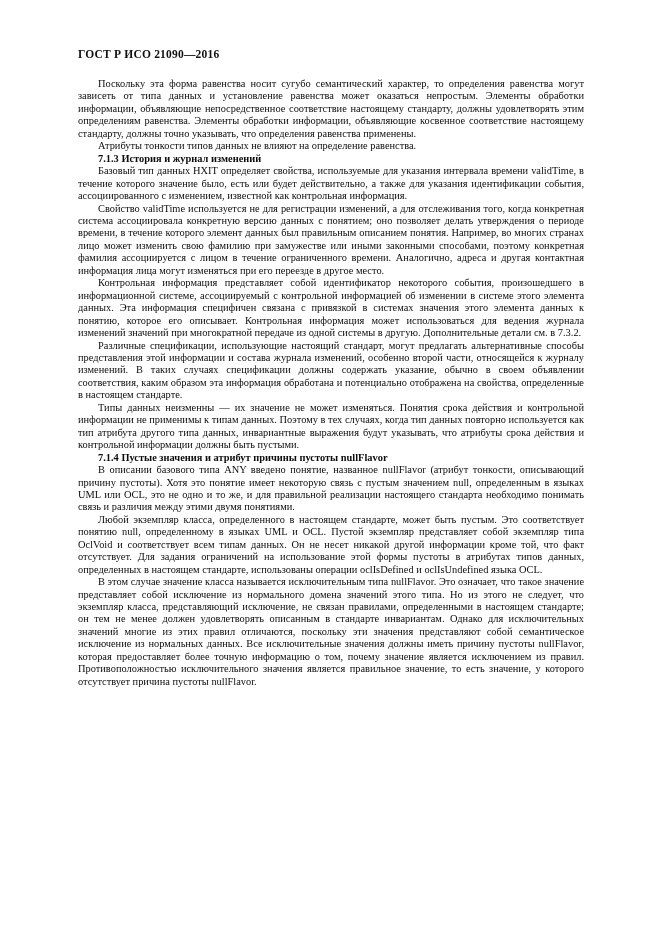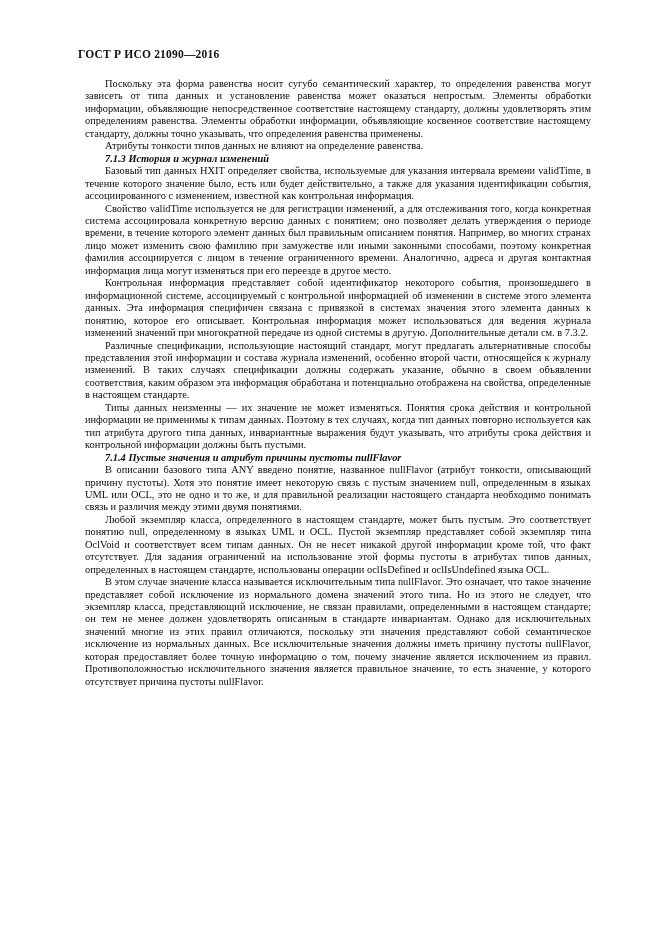--- a/index.html
+++ b/index.html
@@ -23,41 +23,40 @@
     left: 78px;
     font-family: "Liberation Serif", serif;
     font-weight: bold;
     font-size: 11.5px;
     letter-spacing: 0.2px;
     color: #111;
   }
   .content {
     position: absolute;
     top: 78px;
-    left: 85px;
+    left: 78px;
     width: 506px;
     font-size: 10.4px;
     line-height: 12.45px;
     text-align: justify;
     color: #0d0d0d;
   }
   p {
     margin: 0;
     text-indent: 20px;
     text-align: justify;
     text-justify: inter-word;
   }
   h3.sub {
     margin: 0;
     font-size: 10.4px;
     line-height: 12.45px;
     font-weight: bold;
     text-indent: 20px;
     text-align: left;
-    font-style: italic;
   }
   .pagenum {
     position: absolute;
     left: 78px;
     top: 870px;
     font-size: 10.4px;
     color: #0d0d0d;
   }
 </style>
 </head>

